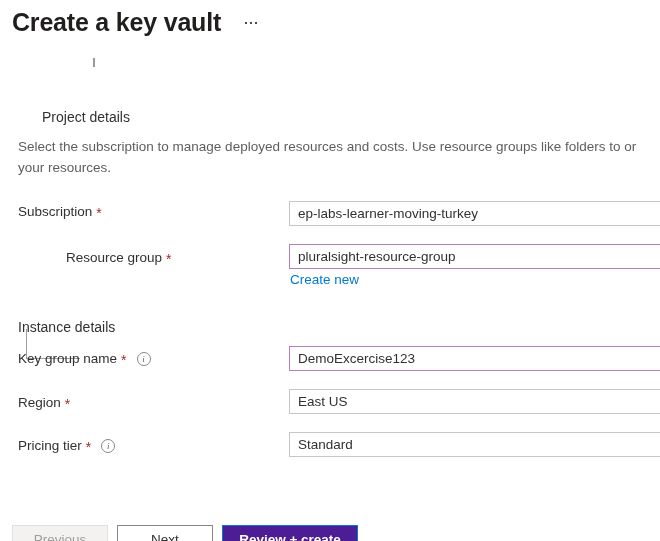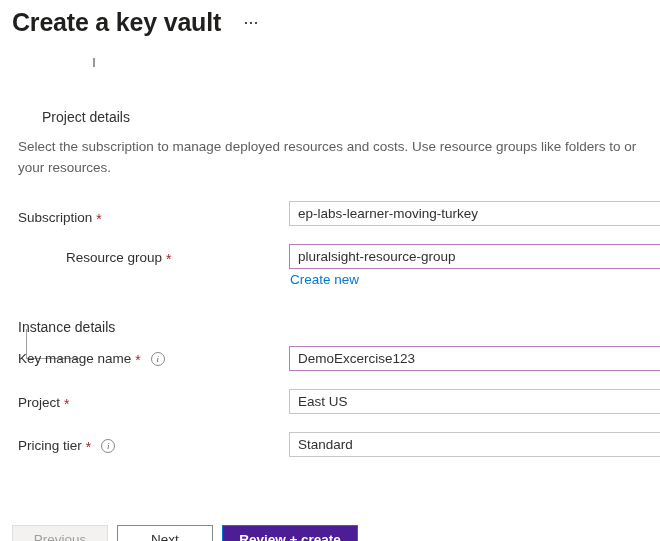--- a/index.html
+++ b/index.html
@@ -231,21 +231,21 @@
 
     <div class="section-title" style="top:8px;margin-left:24px;">Project details</div>
 
     <div class="section-desc" style="top:36px;">
       <span>Select the subscription to manage deployed resources and costs. Use resource groups like folders to or</span>
     </div>
     <div class="section-desc" style="top:57px;">
       <span>your resources.</span>
     </div>
 
-    <div class="field-label" style="left:18px; top:109px;justify-content:flex-end;">
+    <div class="field-label" style="left:18px; top:103px;justify-content:flex-end;">
       <span>Subscription</span>
       <span class="req">*</span>
     </div>
     <div class="input" style="top:101px;">
       <span>ep-labs-learner-moving-turkey</span>
     </div>
 
     <div class="tree-connector"></div>
 
     <div class="field-label" style="left:66px; top:149px;">
@@ -253,30 +253,30 @@
       <span class="req">*</span>
     </div>
     <div class="input modified" style="top:144px;">
       <span>pluralsight-resource-group</span>
     </div>
     <div class="link" style="top:171px;">Create new</div>
 
     <div class="section-title" style="top:218px;">Instance details</div>
 
     <div class="field-label" style="left:18px; top:250px;">
-      <span>Key manage name</span>
+      <span>Key group name</span>
       <span class="req">*</span>
       <span class="info-icon">i</span>
     </div>
     <div class="input modified" style="top:246px;">
       <span>DemoExcercise123</span>
     </div>
 
     <div class="field-label" style="left:18px; top:294px;">
-      <span>Project</span>
+      <span>Region</span>
       <span class="req">*</span>
     </div>
     <div class="input" style="top:289px;">
       <span>East US</span>
     </div>
 
     <div class="field-label" style="left:18px; top:337px;">
       <span>Pricing tier</span>
       <span class="req">*</span>
       <span class="info-icon">i</span>

